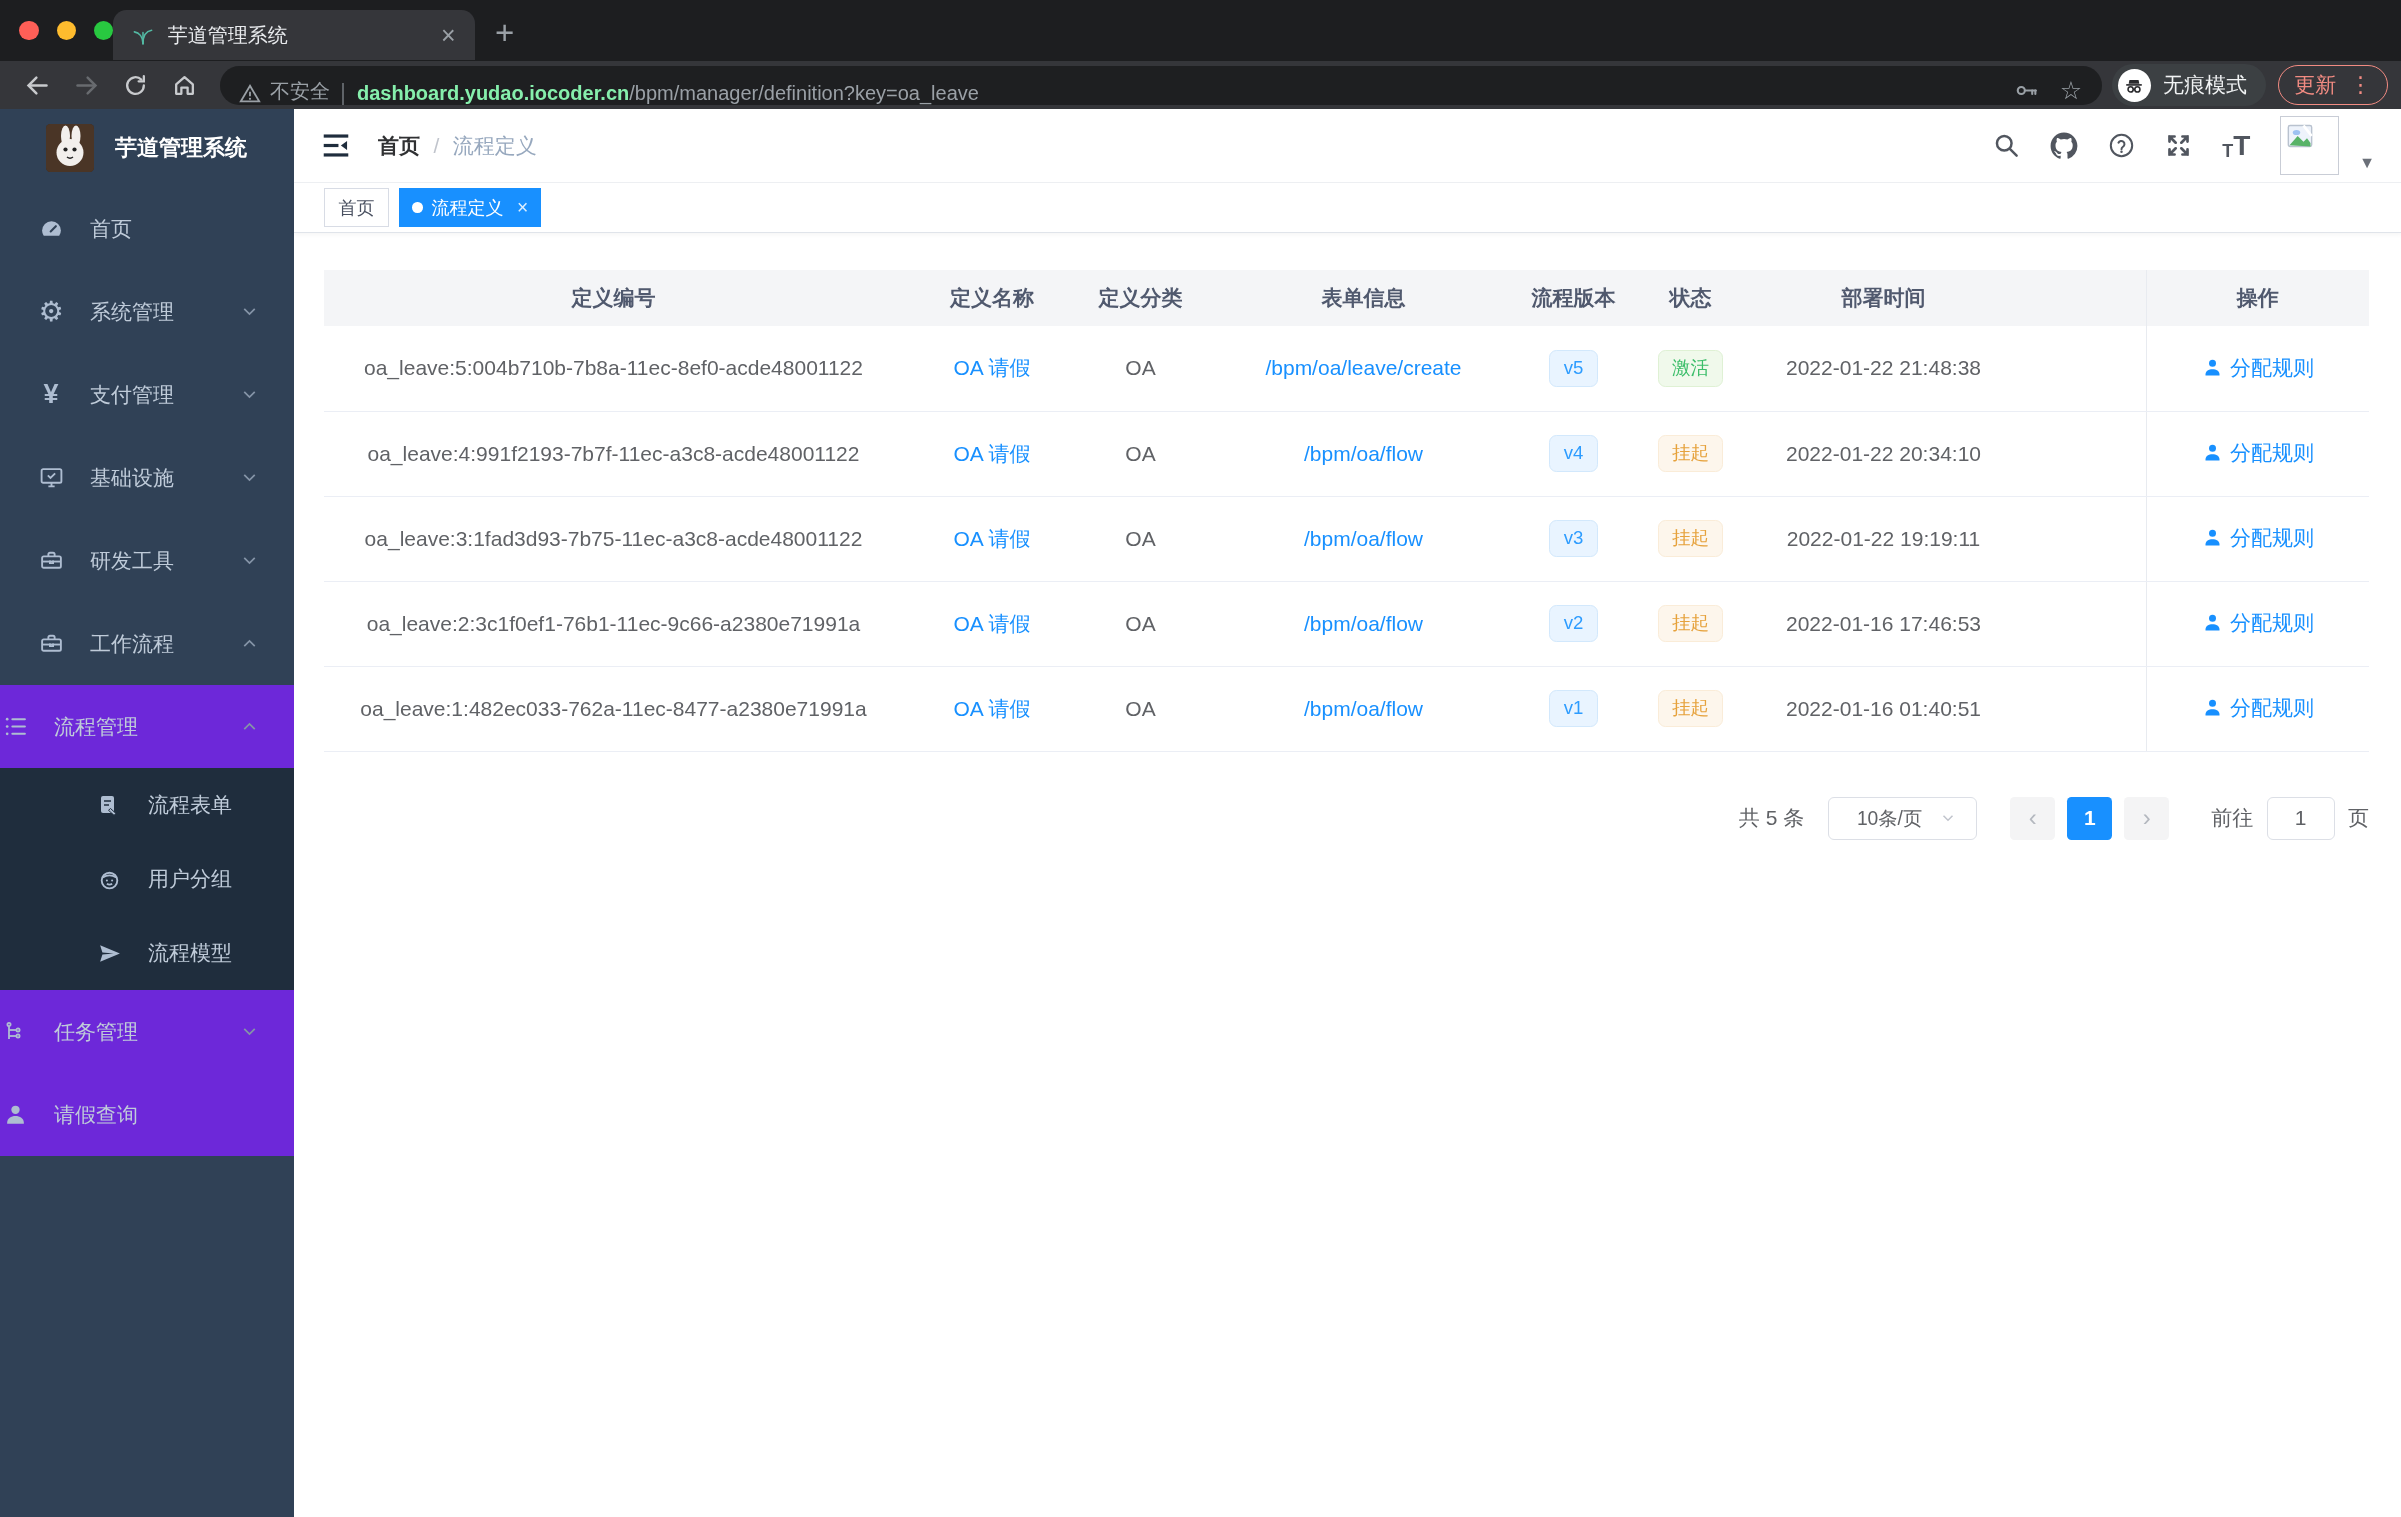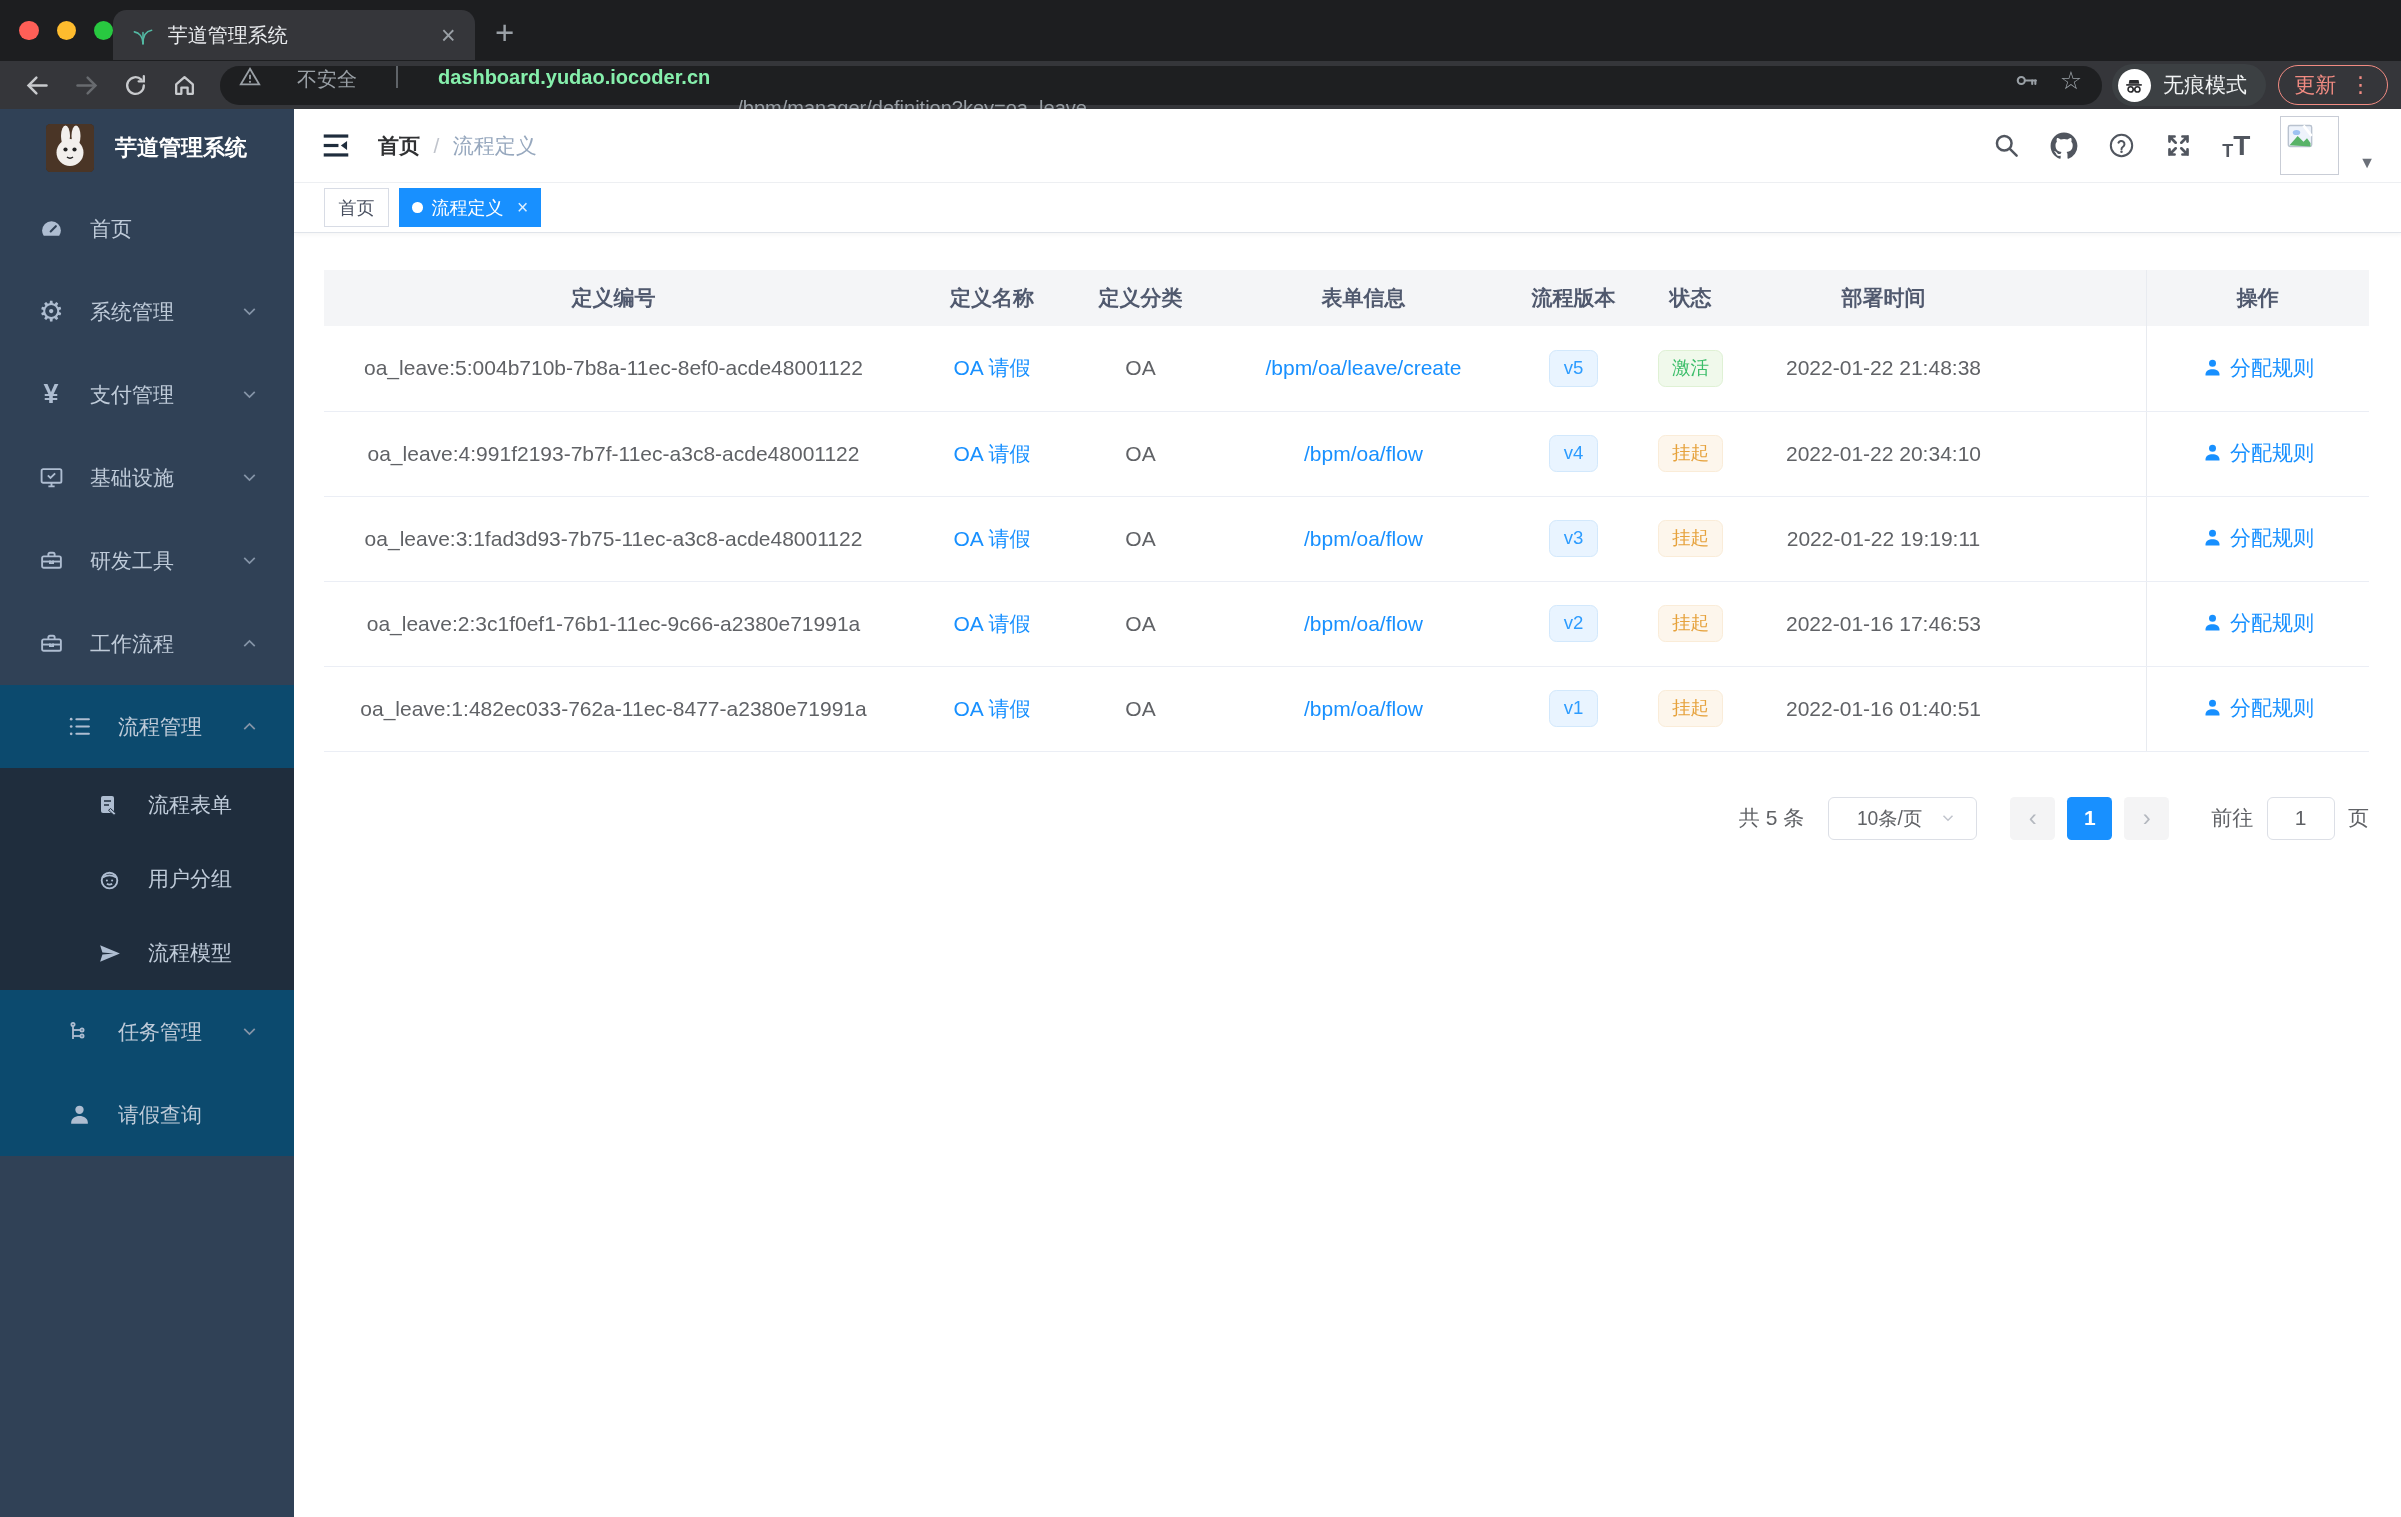--- a/index.html
+++ b/index.html
@@ -13,21 +13,21 @@
   .light.r { background:#ff5f57; } .light.y { background:#febc2e; } .light.g { background:#28c840; }
   .tab { position:absolute; left:113px; top:10.4px; width:362px; height:50px; background:#35363a;
     border-radius:13.4px 13.4px 0 0; display:flex; align-items:center; padding:0 19.3px; }
   .tab-title { color:#e8eaed; font-size:20px; margin-left:13.4px; flex:1; white-space:nowrap; overflow:hidden; }
   .tab-close { color:#9aa0a6; font-size:25px; line-height:1; cursor:pointer; }
   .newtab { position:absolute; left:495px; top:16.3px; color:#9aa0a6; font-size:33px; line-height:1; cursor:pointer; }
   .toolbar { height:48px; background:#35363a; display:flex; align-items:center; padding:0 13.4px; }
   .nav-ic { width:49px; display:flex; justify-content:center; color:#c8cacd; }
   .nav-ic.dim { color:#686b6f; }
   .omnibox { flex:1; height:39px; margin:0 10.4px; background:#1e1f21; border-radius:19.3px;
-    display:flex; align-items:flex-start; padding:0 19.3px; font-size:20px; color:#9aa0a6;gap:27px; }
+    display:flex; align-items:flex-end; padding:0 19.3px; font-size:20px; color:#9aa0a6; }
   .sec-label { margin:0 12px 0 9px; }
   .omni-div { width:1.5px; height:22px; background:#5f6368; margin-right:13.4px; }
   .url-domain { color:#86efac; font-weight:bold; }
   .url-path { color:#9aa0a6;margin-top:31px; }
   .omni-spacer { flex:1; }
   .omni-right { display:flex; align-items:center; gap:21px; color:#9aa0a6; }
   .omni-right .star { font-size:25px; }
   .incog { height:42px; background:#3c4043; border-radius:21px; display:flex; align-items:center;
     gap:12px; padding:0 19.3px 0 6px; margin-right:12px; }
   .incog-circle { width:33px; height:33px; border-radius:50%; background:#fff;
@@ -42,21 +42,21 @@
   .sidebar { width:294px; background:#304156; flex-shrink:0; display:flex; flex-direction:column; }
   .logo-row { height:78px; display:flex; align-items:center; padding-left:46px; gap:21px; }
   .logo-img { width:48px; height:48px; border-radius:4.5px; background:#3b2b22; display:flex;
     align-items:center; justify-content:center; overflow:hidden; }
   .logo-title { color:#fff; font-size:22px; font-weight:bold; }
   .menu { flex:1; }
   .mi { height:83px; display:flex; align-items:center; color:#bfcbd9; font-size:21px;
     position:relative; cursor:pointer; }
   .mi .ico { width:30px; display:flex; justify-content:center; margin-right:24px; color:#aebdd1; }
   .mi.lvl1 { padding-left:36px; }
-  .mi.lvl2 { padding-left:64px; background:#0c4a6e; }
+  .mi.lvl2 { background:#6d28d9; }
   .mi.lvl3 { padding-left:94px; background:#1f2d3d; height:74px; }
   .chev { position:absolute; right:34px; color:#8594a7; display:flex; }
   .chev.up svg { transform:rotate(180deg); }
   .yen-ic { font-size:27px; font-weight:bold; }
   .gear-ic { font-size:28px; line-height:1; }
 
   .main { flex:1; position:relative; background:#fff; }
   .navbar { height:74px; display:flex; align-items:center; padding:0 27px;
     border-bottom:0.7px solid #eef0f3; }
   .hamburger { display:flex; margin-right:27px; color:#1f2d3d; cursor:pointer; }

